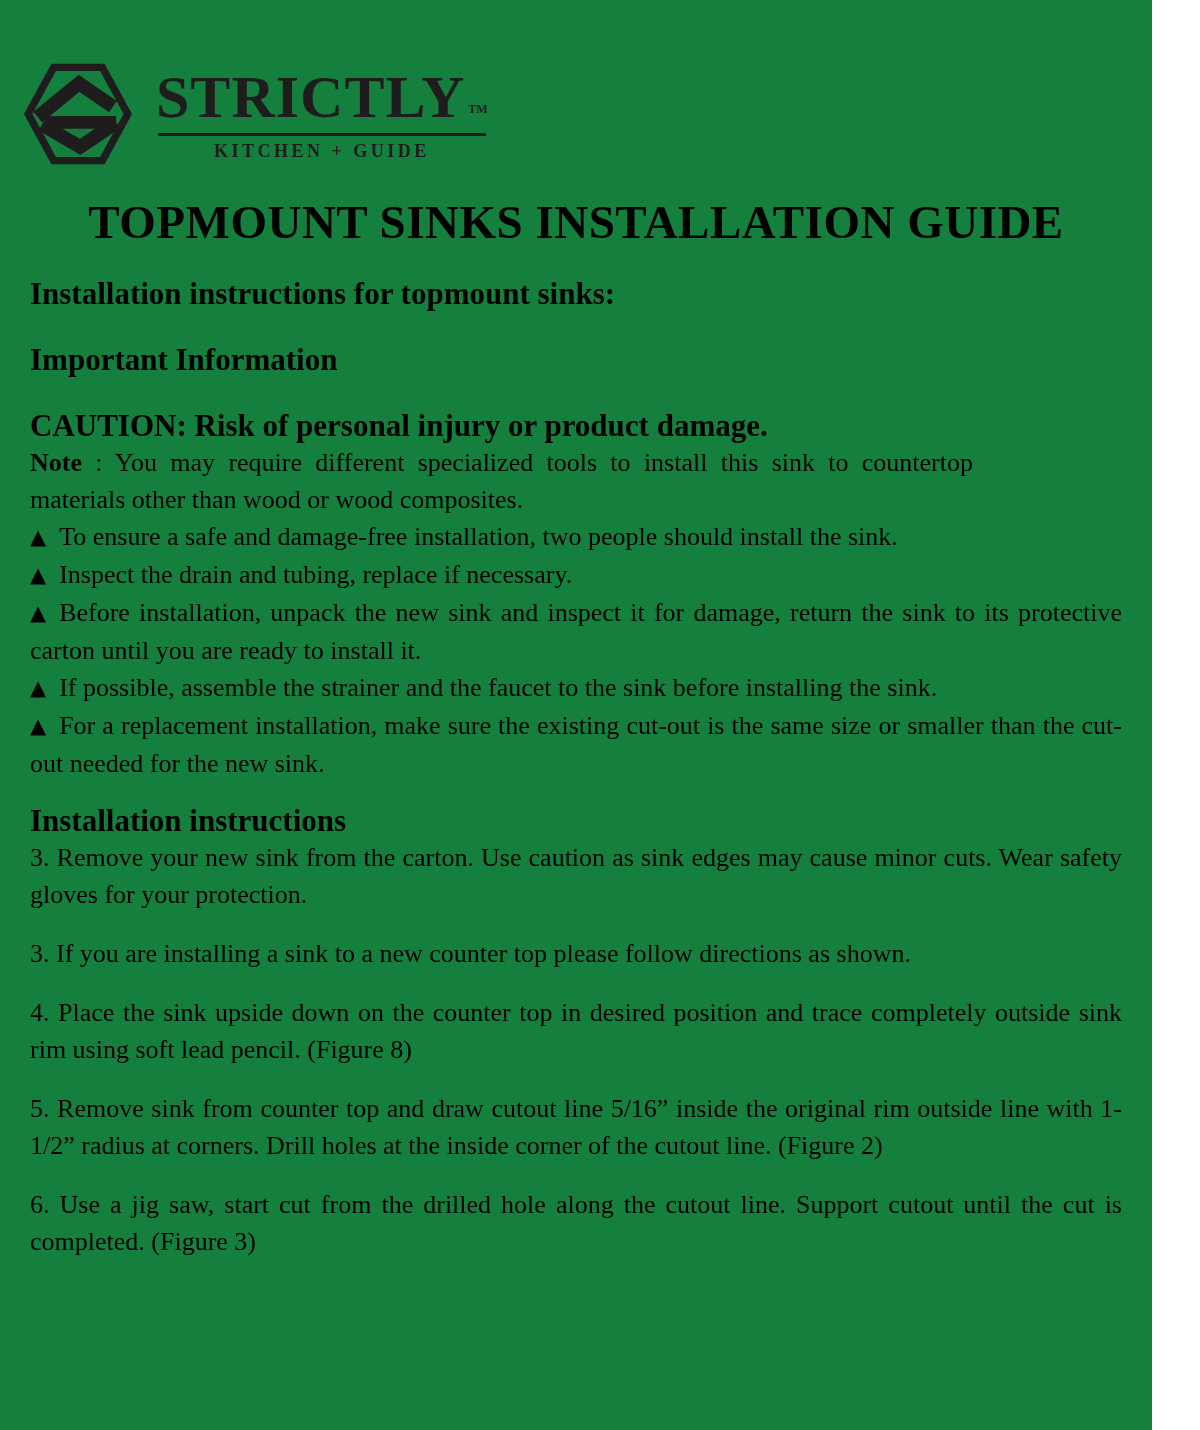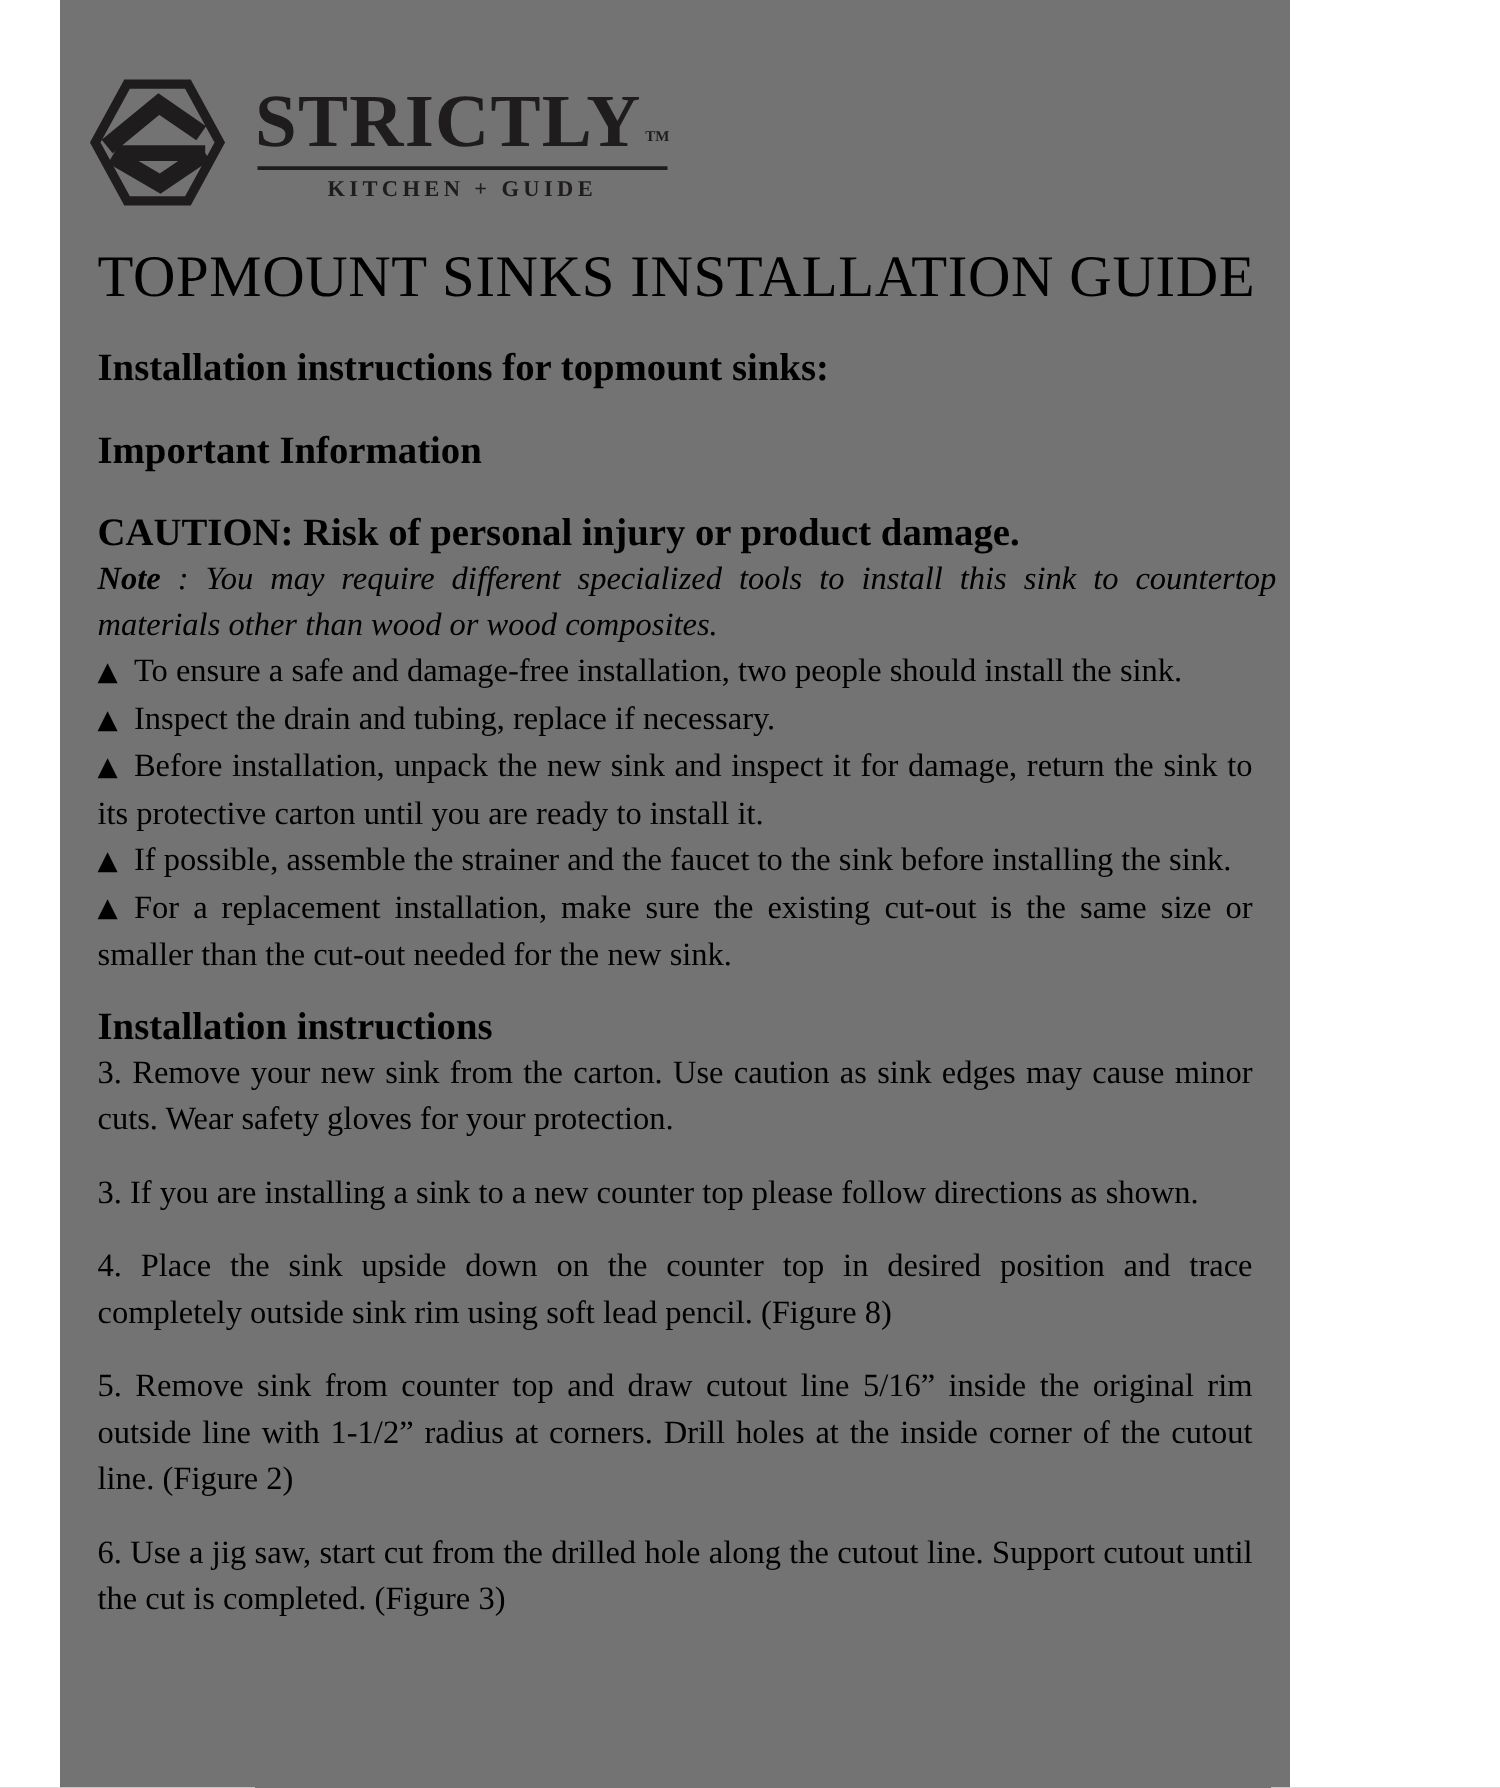--- a/index.html
+++ b/index.html
@@ -1,26 +1,25 @@
 <!DOCTYPE html>
 <html><head>
 <meta charset="utf-8">
 <style>
   html, body { margin: 0; padding: 0; background: #ffffff; }
   .page {
     position: relative;
-    width: 984px;
+    width: 1152px;
     height: 1430px;
     box-sizing: border-box;
     padding: 60px 30px 0 30px;
-    background: #737373;
+    background: #15803d;
     color: #000000;
     font-family: "Liberation Serif", serif;
     overflow: hidden;
-    margin-left: 48px;
   }
 
   
   .brand {
     display: flex;
     align-items: center;
     gap: 22px;
     margin-left: -8px;
     height: 108px;
   }
@@ -53,42 +52,42 @@
     letter-spacing: 3.5px;
     color: #1f1c1d;
     font-weight: bold;
   }
 
   
   .doc-title {
     margin: 26px 0 0 0;
     font-size: 47px;
     line-height: 56px;
-    font-weight: normal;
+    font-weight: bold;
     text-align: center;
     letter-spacing: 0.5px;
     white-space: nowrap;
   }
   .h {
     margin: 0;
     font-size: 31px;
     line-height: 37px;
     font-weight: bold;
   }
   .mt-intro     { margin-top: 25px; }
   .mt-section   { margin-top: 29px; }
   .mt-steps-h   { margin-top: 20px; }
 
   .para {
     margin: 0;
     font-size: 26px;
     line-height: 37px;
     text-align: justify;
   }
-  .note-para { width: 943px; font-style: italic; }
+  .note-para { width: 943px; }
   .note-label { font-weight: bold; }
   .step { margin-top: 22px; }
 
   .tri {
     display: inline-block;
     font-family: "DejaVu Sans", sans-serif;
     font-size: 21px;
     margin-right: 13px;
     vertical-align: 1px;
   }

